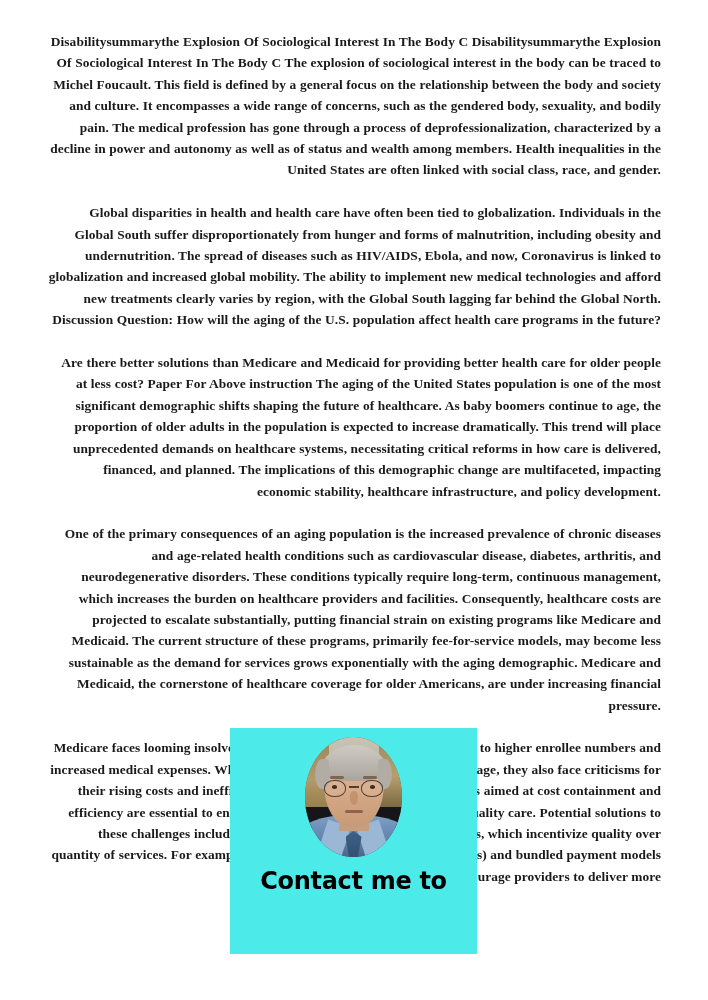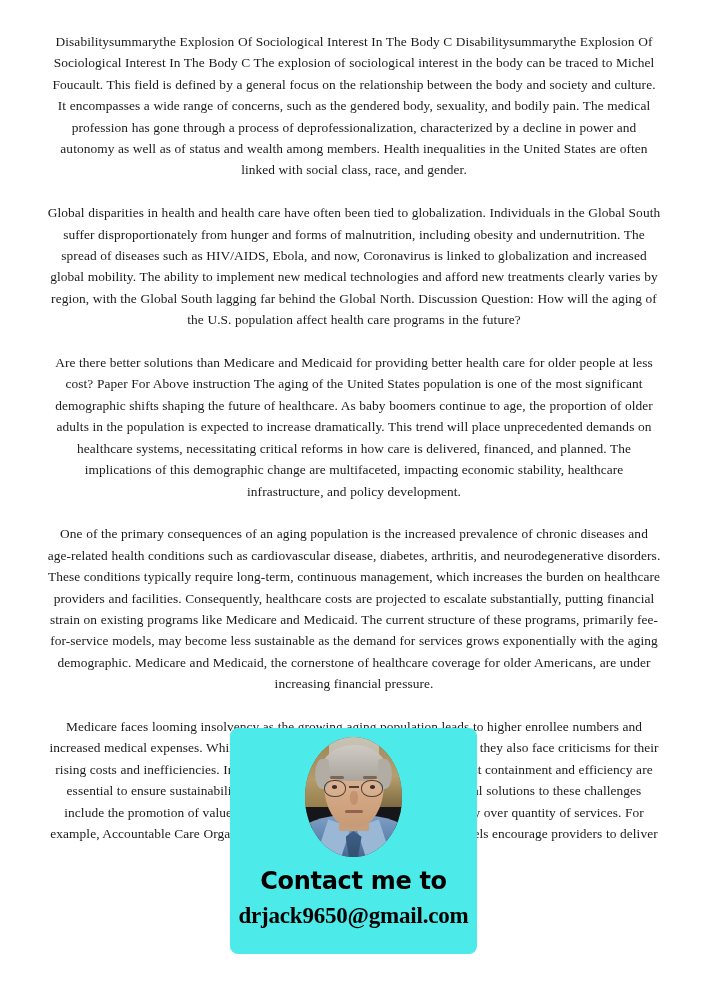--- a/index.html
+++ b/index.html
@@ -29,40 +29,40 @@
     left: 47px;
     top: 31px;
     width: 614px;
   }
 
   .para {
     margin: 0 0 21.4px 0;
     font-size: 13.4px;
     line-height: 21.4px;
     color: #1a1a1a;
-    text-align: center;
+    text-align: right;
     letter-spacing: 0.005em;
     word-spacing: 0.01em;
+    font-weight: bold;
   }
   .para:last-child { margin-bottom: 0; }
 
   
   #contact-overlay {
     position: absolute;
     left: 230px;
     top: 728px;
     width: 247px;
     height: 226px;
     background: #4deaea;
     box-sizing: border-box;
     display: flex;
     flex-direction: column;
     align-items: center;
     overflow: hidden;
-    border-radius: 8px;
   }
 
   #portrait {
     position: relative;
     width: 97px;
     height: 120px;
     margin-top: 9px;
     border-radius: 50% / 50%;
     overflow: hidden;
     background: #6a5a3e;
@@ -223,17 +223,16 @@
       <div class="nose"></div>
       <div class="glass-l"></div>
       <div class="glass-r"></div>
       <div class="bridge"></div>
       <div class="eye-l"></div>
       <div class="eye-r"></div>
       <div class="mouth"></div>
     </div>
 
     <div id="contact-line1">Contact me to</div>
-    <div id="contact-email">drjack9650@gmail.com</div>
 
   </div>
 
 </div>
 
 </body></html>

